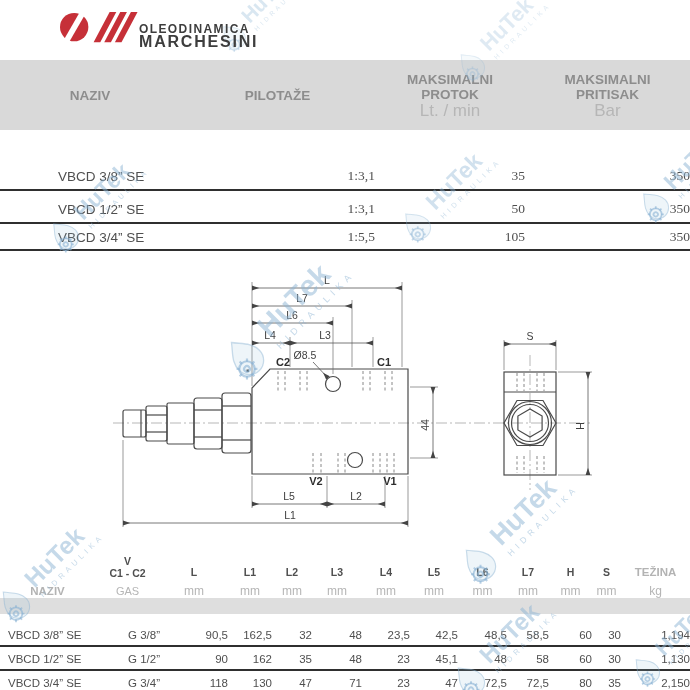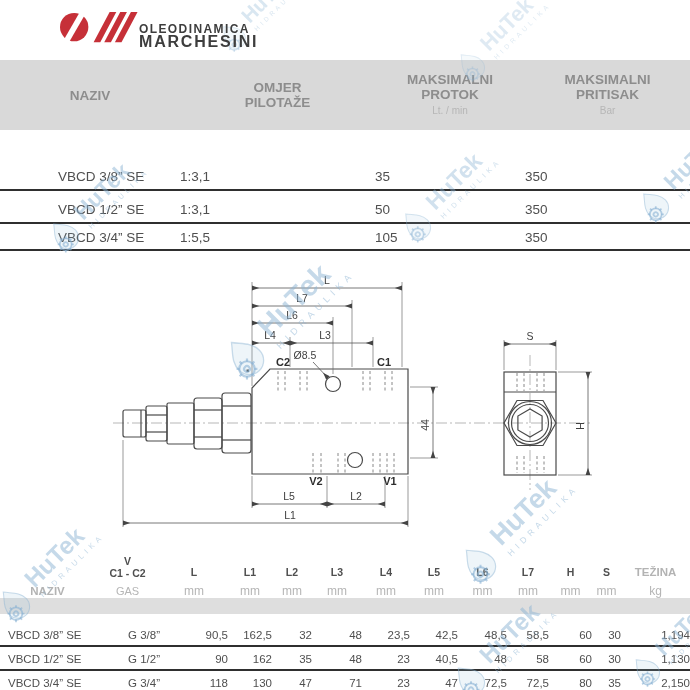--- a/index.html
+++ b/index.html
@@ -16,26 +16,26 @@
   
   .logo{position:absolute;left:60px;top:12px;display:flex;align-items:flex-start;gap:1px;z-index:3;}
   .logo-text{display:flex;flex-direction:column;margin-top:12px;}
   .logo-l1{font-size:12px;font-weight:bold;letter-spacing:1.4px;color:#3d3d3d;line-height:11px;}
   .logo-l2{font-size:16px;font-weight:bold;letter-spacing:1.8px;color:#3d3d3d;line-height:14px;}
 
   
   .band{position:absolute;left:0;top:60px;width:690px;height:70px;background:#d9d9d9;
         display:grid;grid-template-columns:180px 195px 150px 165px;align-items:center;z-index:1;}
   .band .h{text-align:center;color:#8d8d8d;font-weight:bold;font-size:13.5px;line-height:15px;}
-  .band .unit{color:#b6b6b6;font-size:10px;font-weight:normal;margin-top:1px;}
+  .band .unit{color:#b6b6b6;font-size:17px;font-weight:normal;margin-top:1px;}
   .trow{position:absolute;left:0;width:690px;height:24px;display:grid;
         grid-template-columns:180px 195px 150px 165px;align-items:center;
         font-size:13.5px;color:#4f4f4f;z-index:1;}
   .trow .name{padding-left:58px;}
-  .trow .c{text-align:left;}
+  .trow .c{text-align:right;font-family:Liberation Serif, serif;}
   .sep{position:absolute;left:0;width:690px;height:2px;background:#2f2f2f;z-index:1;}
 
   
   .drawing{position:absolute;left:0;top:270px;z-index:1;}
   .obj{stroke:#4a4a4a;stroke-width:1.2;fill:none;}
   .objf{fill:#4a4a4a;stroke:none;}
   .ext{stroke:#6e6e6e;stroke-width:0.7;fill:none;}
   .dim{stroke:#555555;stroke-width:0.8;fill:none;}
   .dash{stroke:#7a7a7a;stroke-width:0.9;fill:none;stroke-dasharray:3 2.5;}
   .cl{stroke:#999999;stroke-width:0.7;fill:none;stroke-dasharray:11 3 2 3;}
@@ -218,21 +218,20 @@
       <span class="logo-l1">OLEODINAMICA</span>
       <span class="logo-l2">MARCHESINI</span>
     </div>
   </div>
 
   <div class="band">
     <div class="h">
         <div>NAZIV</div>
       </div>
     <div class="h">
-      <div>OMJER</div>
       <div>PILOTAŽE</div>
     </div>
     <div class="h">
       <div>MAKSIMALNI</div>
       <div>PROTOK</div>
       <div class="unit">Lt. / min</div>
     </div>
     <div class="h">
       <div>MAKSIMALNI</div>
       <div>PRITISAK</div>
@@ -453,21 +452,21 @@
   <div class="sep" style="top:645px;"></div>
 
   <div class="dgrid drow" style="top:648px;">
     <div class="name">VBCD 1/2” SE</div>
     <div class="c">G 1/2”</div>
     <div class="c">90</div>
     <div class="c">162</div>
     <div class="c">35</div>
     <div class="c">48</div>
     <div class="c">23</div>
-    <div class="c">40,5</div>
+    <div class="c">45,1</div>
     <div class="c">48</div>
     <div class="c">58</div>
     <div class="c">60</div>
     <div class="c">30</div>
     <div class="c">1,130</div>
   </div>
   <div class="sep" style="top:669px;"></div>
 
   <div class="dgrid drow" style="top:672px;">
     <div class="name">VBCD 3/4” SE</div>

